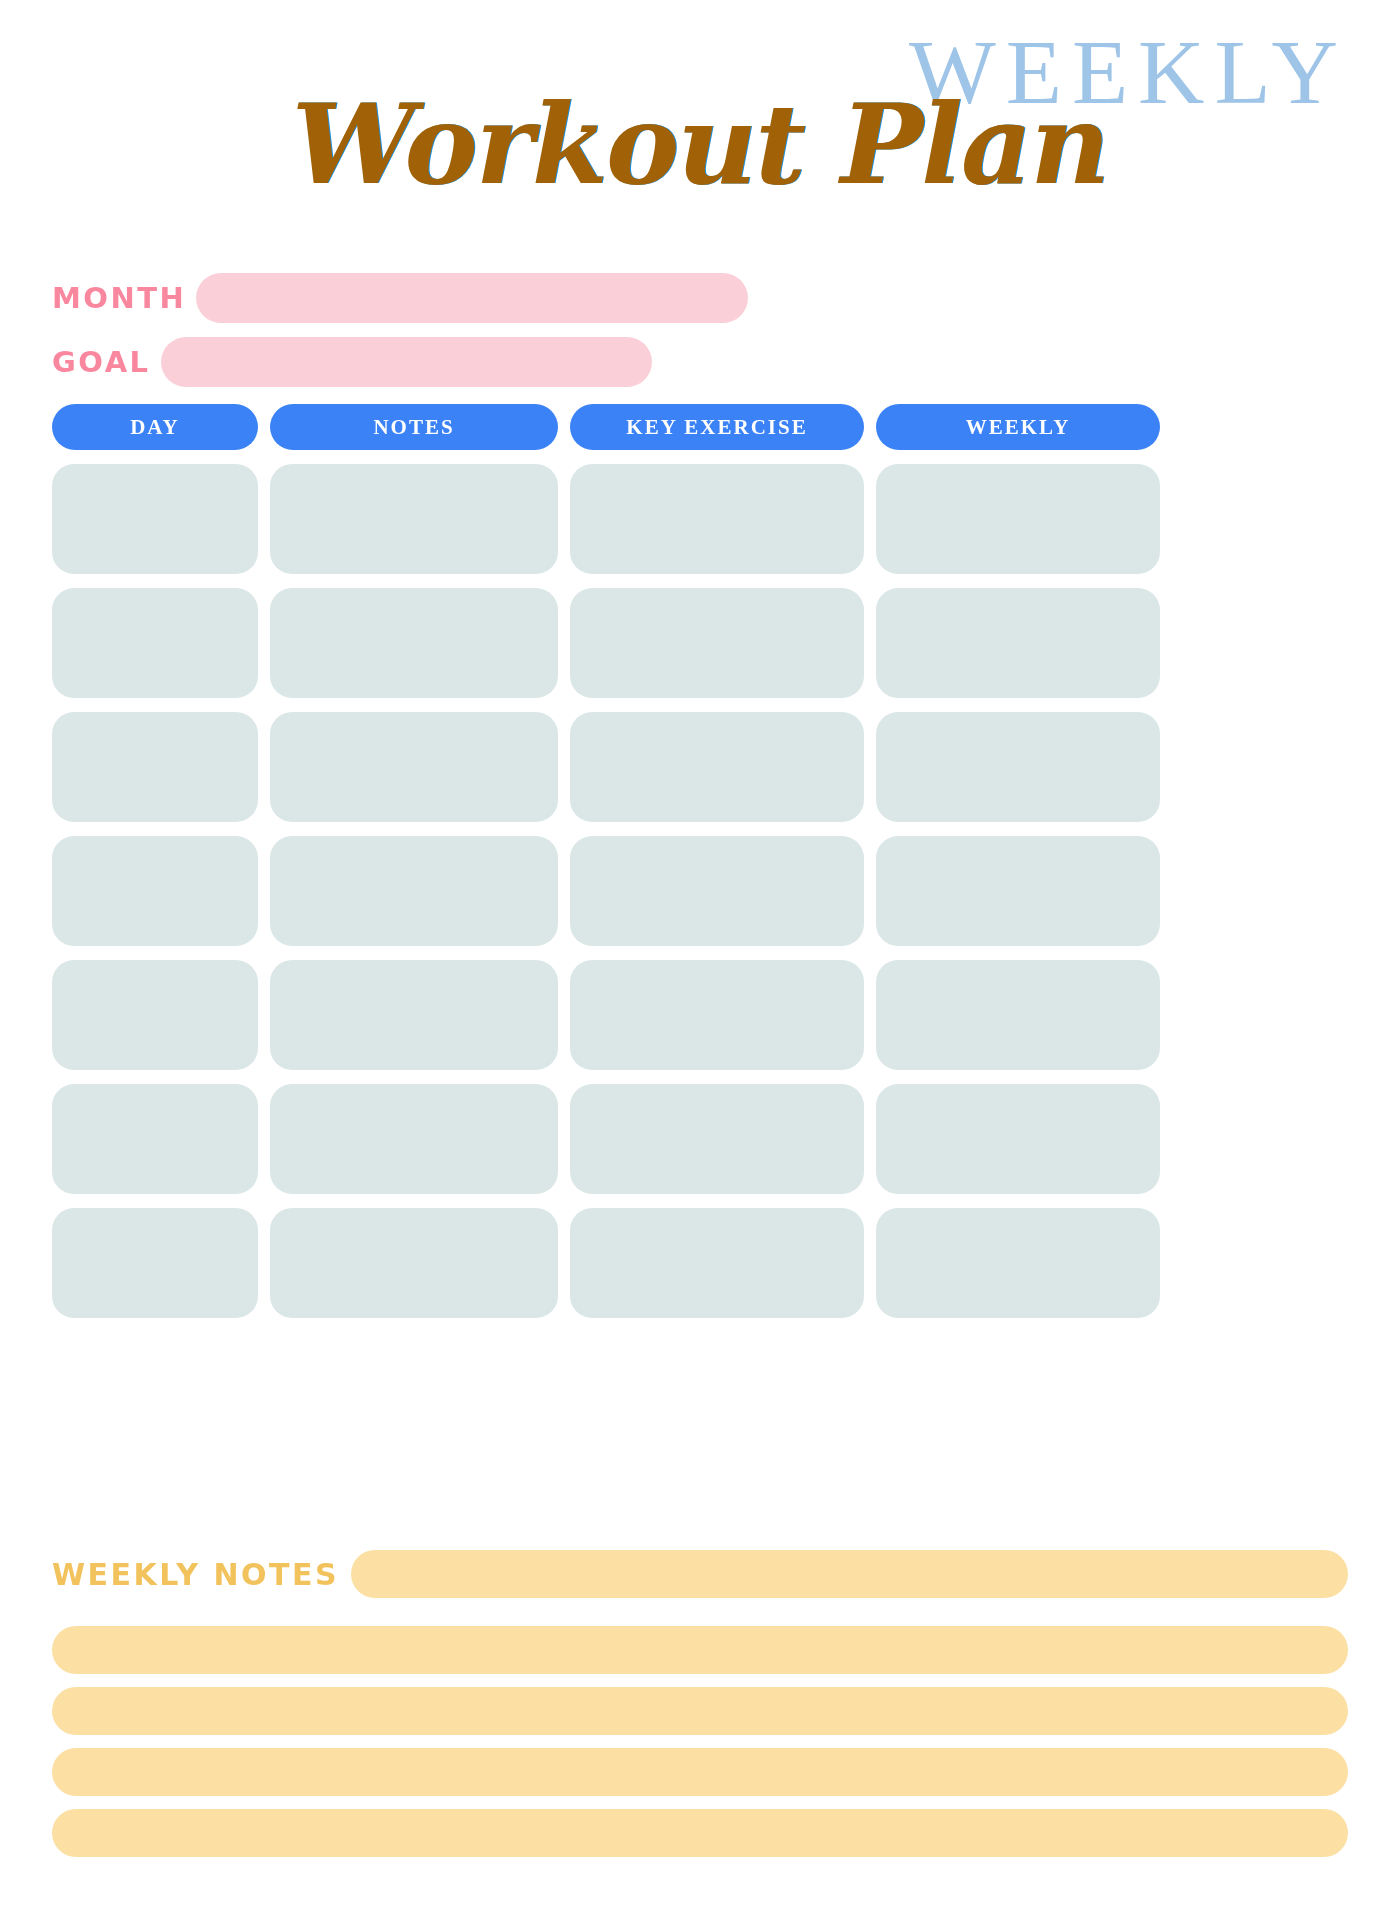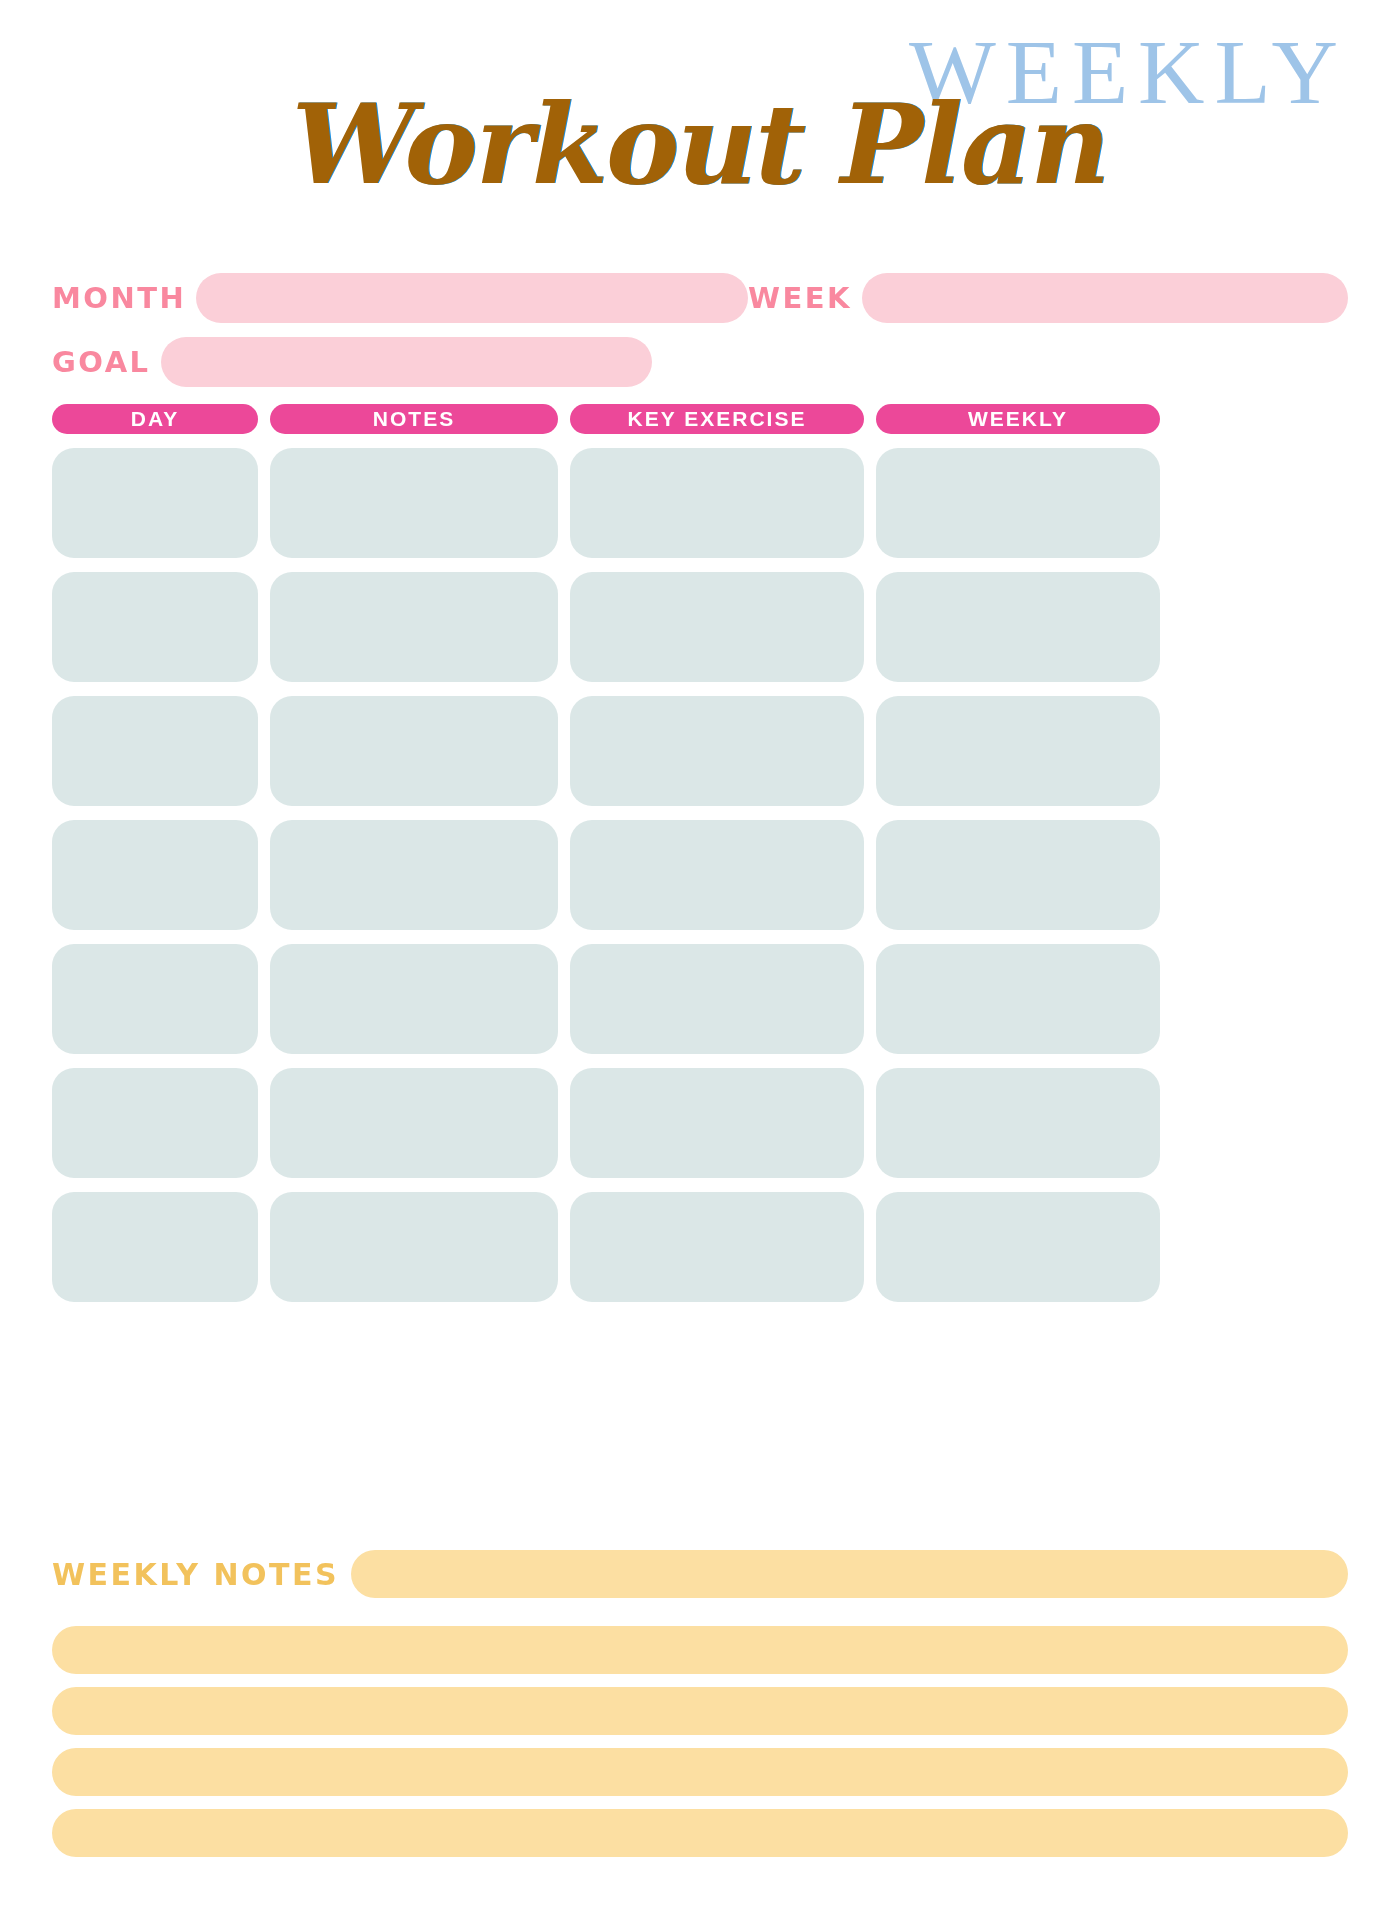--- a/index.html
+++ b/index.html
@@ -101,25 +101,25 @@
     top: 404px;
     left: 52px;
     width: 1296px;
   }
   .table-head {
     display: flex;
     gap: 12px;
     margin-bottom: 14px;
   }
   .th {
-    height: 30px;
-    background: #ec4899;
+    height: 46px;
+    background: #3b82f6;
     border-radius: 23px;
     color: #ffffff;
-    font-family: Liberation Sans, sans-serif;
+    font-family: Liberation Serif, serif;
     font-weight: 700;
     font-size: 21px;
     letter-spacing: 2px;
     display: flex;
     align-items: center;
     justify-content: center;
   }
   .col-day    { flex: 0 0 206px; }
   .col-focus  { flex: 0 0 288px; }
   .col-key    { flex: 0 0 294px; }
@@ -172,24 +172,20 @@
     <div class="title-weekly">WEEKLY</div>
     <div class="title-script">Workout Plan</div>
   </div>
 
   <div class="info-grid">
     <div class="info-row">
       <div class="info-cell left">
         <span class="info-label">MONTH</span>
         <div class="info-blank" placeholder=""></div>
       </div>
-      <div class="info-cell right">
-        <span class="info-label">WEEK</span>
-        <div class="info-blank" placeholder=""></div>
-      </div>
     </div>
     <div class="info-row">
       <div class="info-cell right">
         <span class="info-label">GOAL</span>
         <div class="info-blank" placeholder=""></div>
       </div>
     </div>
   </div>
 
   <div class="table">

